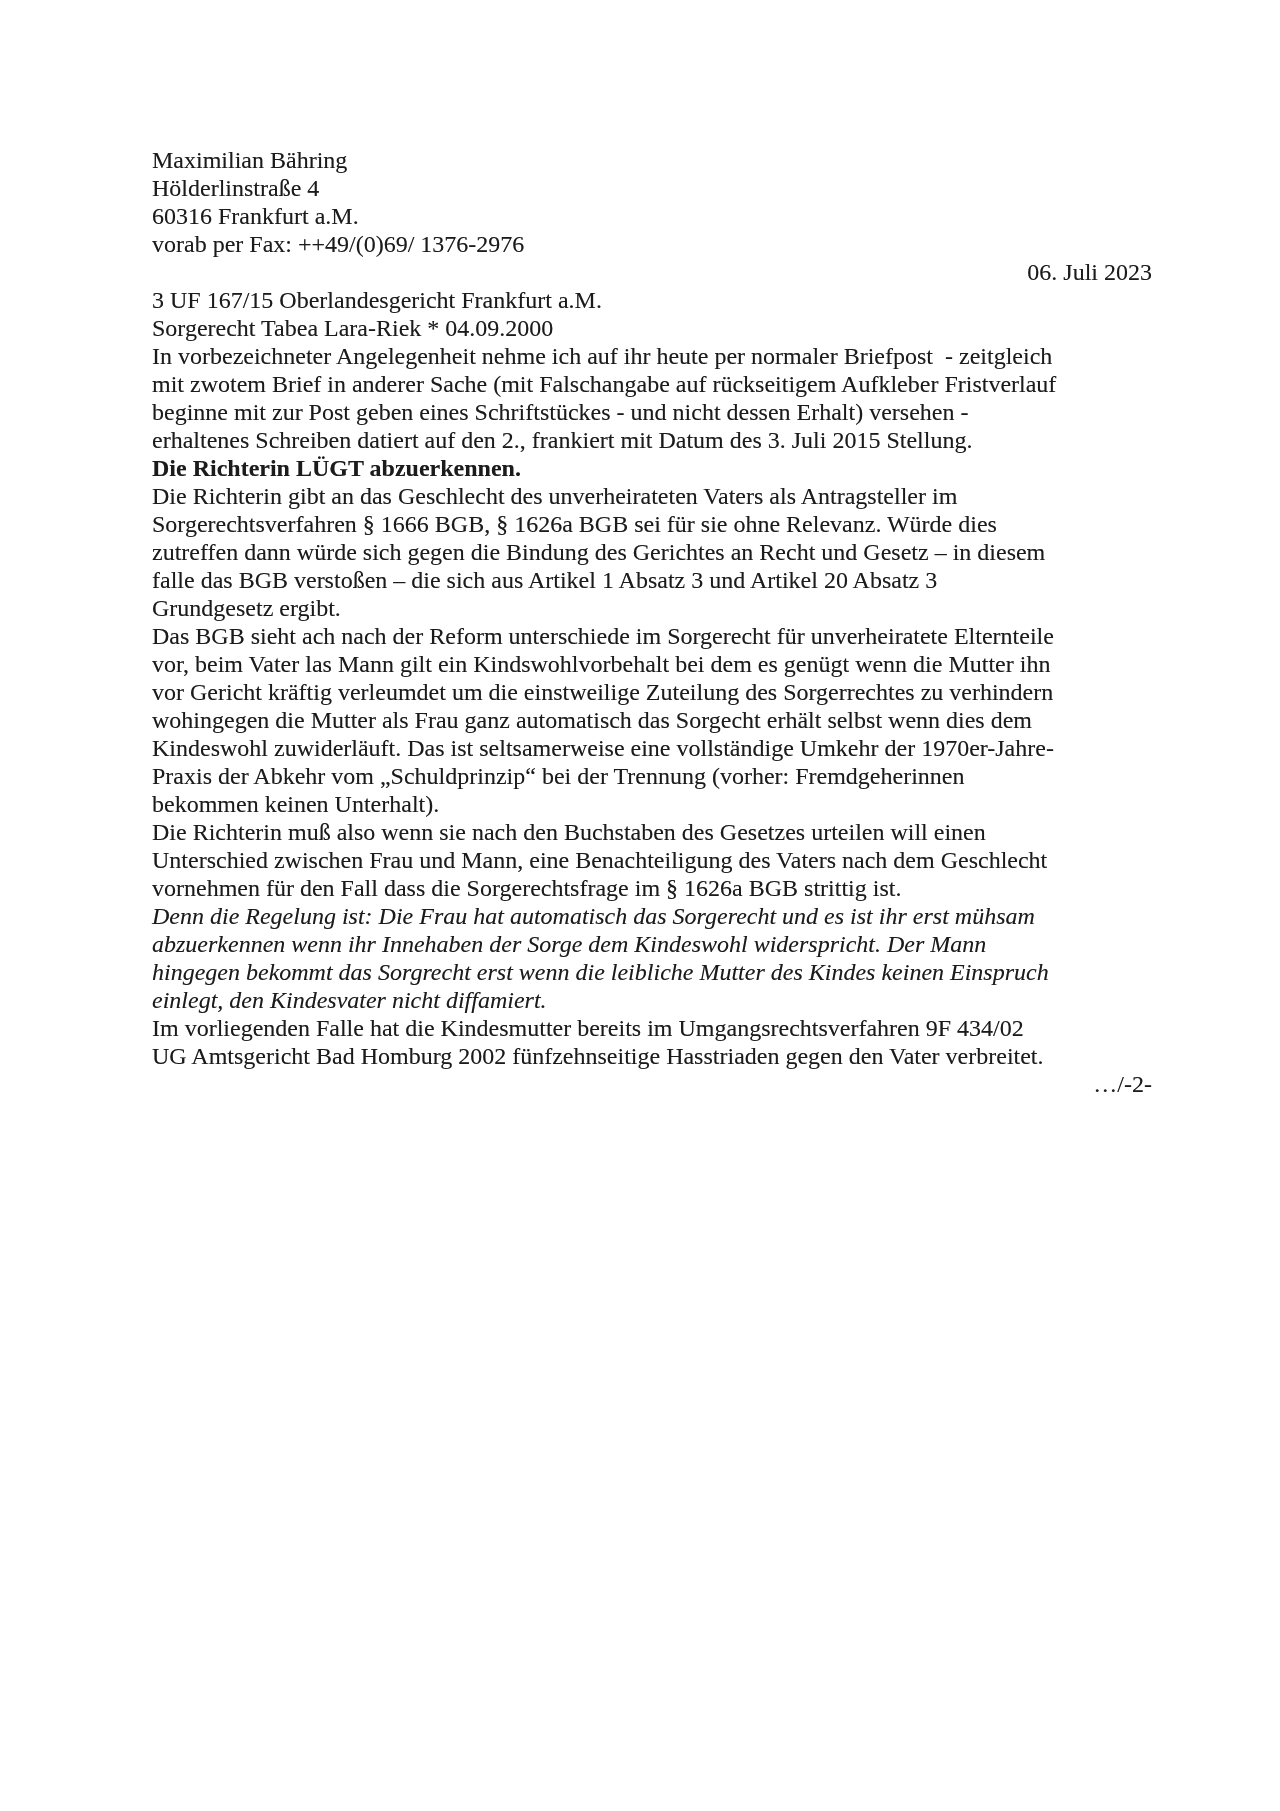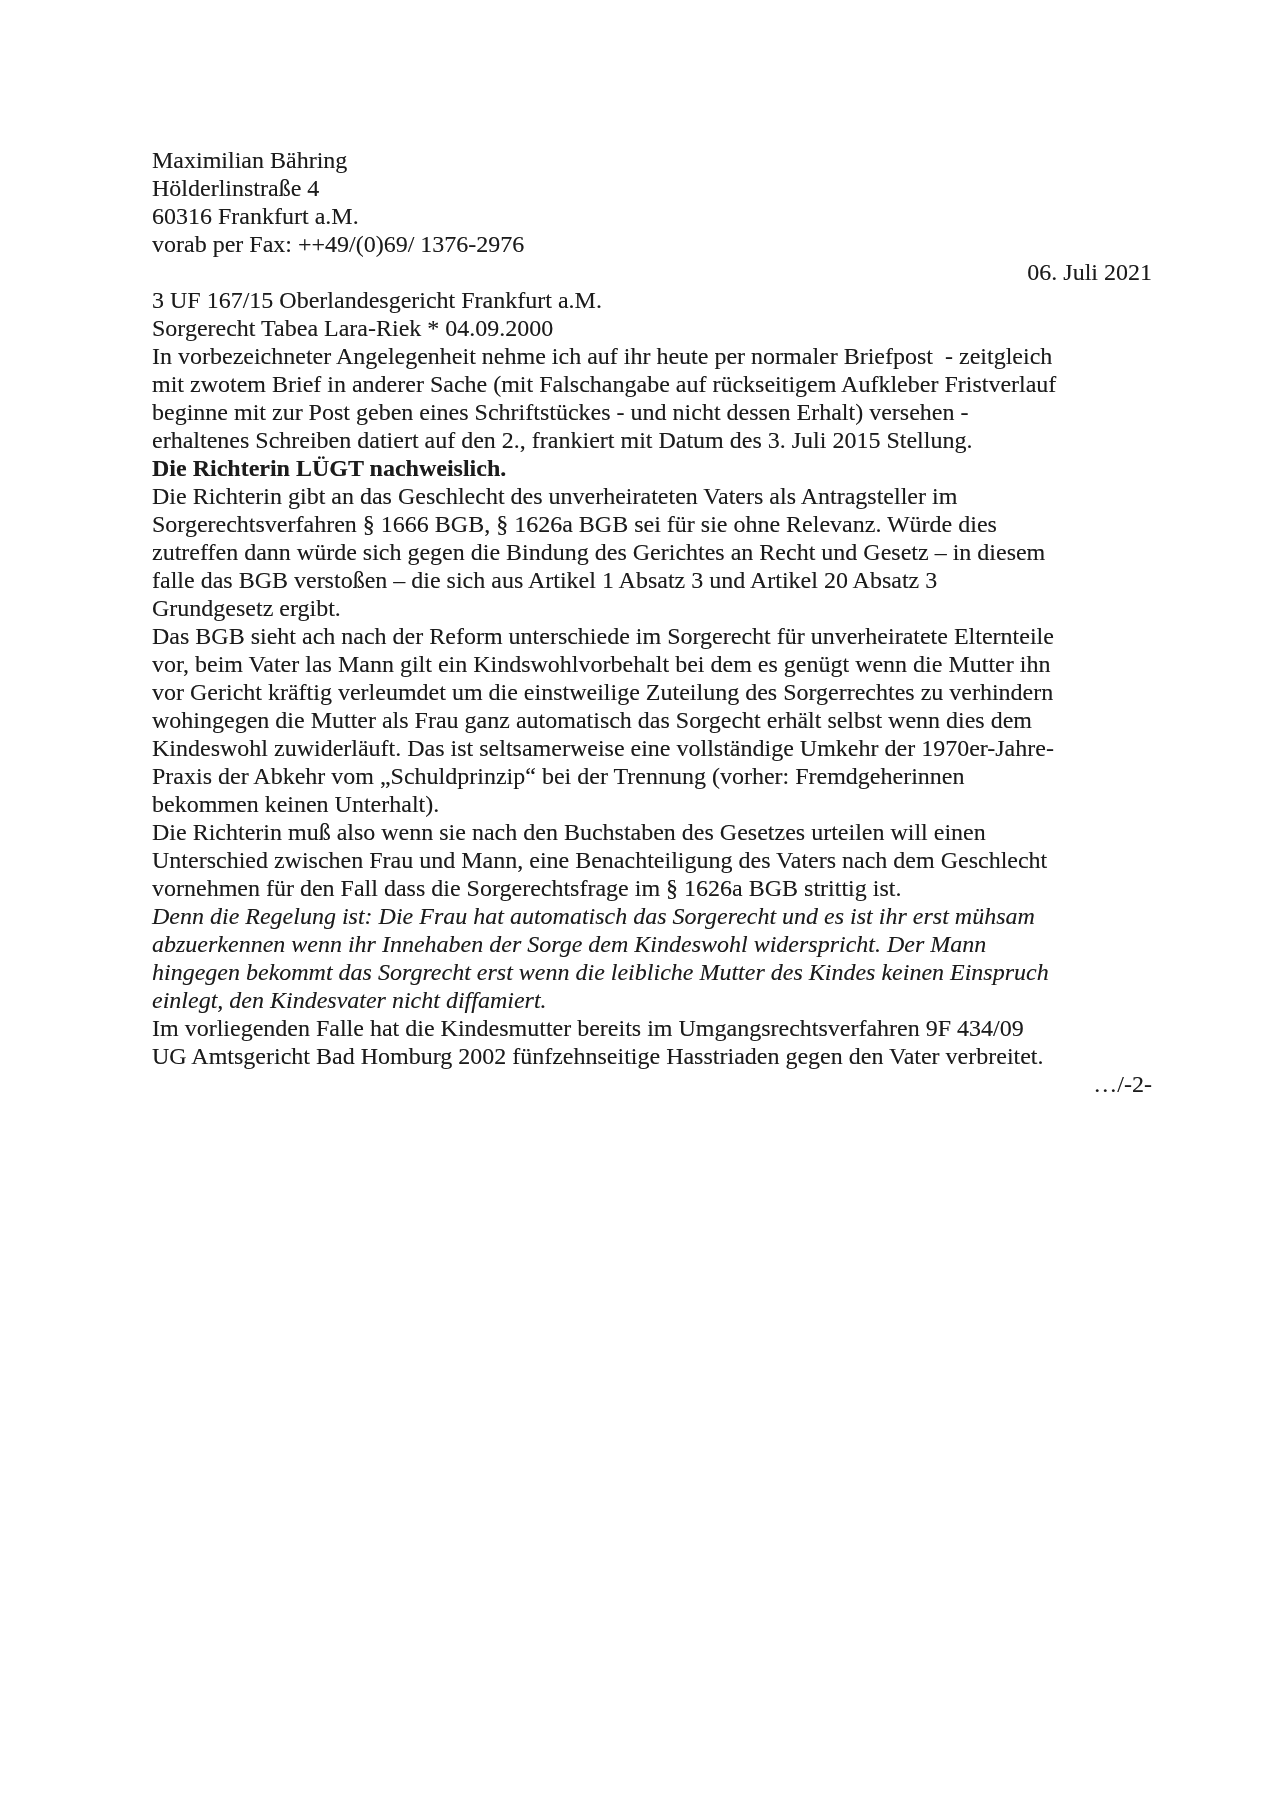--- a/index.html
+++ b/index.html
@@ -44,31 +44,31 @@
 
 <div class="page">
 
   <div class="block sender-address">Maximilian Bähring
 Hölderlinstraße 4
 60316 Frankfurt a.M.</div>
 
   <div class="block fax-line">vorab per Fax: ++49/(0)69/ 1376-2976</div>
 
 
-  <div class="block date-line">06. Juli 2021</div>
+  <div class="block date-line">06. Juli 2023</div>
 
   <div class="block case-reference">3 UF 167/15 Oberlandesgericht Frankfurt a.M.
 Sorgerecht Tabea Lara-Riek * 04.09.2000</div>
 
   <p class="block para-intro">In vorbezeichneter Angelegenheit nehme ich auf ihr heute per normaler Briefpost  - zeitgleich
 mit zwotem Brief in anderer Sache (mit Falschangabe auf rückseitigem Aufkleber Fristverlauf
 beginne mit zur Post geben eines Schriftstückes - und nicht dessen Erhalt) versehen -
 erhaltenes Schreiben datiert auf den 2., frankiert mit Datum des 3. Juli 2015 Stellung.</p>
 
-  <p class="block section-heading">Die Richterin LÜGT nachweislich.</p>
+  <p class="block section-heading">Die Richterin LÜGT abzuerkennen.</p>
 
   <p class="block para-1">Die Richterin gibt an das Geschlecht des unverheirateten Vaters als Antragsteller im
 Sorgerechtsverfahren § 1666 BGB, § 1626a BGB sei für sie ohne Relevanz. Würde dies
 zutreffen dann würde sich gegen die Bindung des Gerichtes an Recht und Gesetz – in diesem
 falle das BGB verstoßen – die sich aus Artikel 1 Absatz 3 und Artikel 20 Absatz 3
 Grundgesetz ergibt.</p>
 
   <p class="block para-2">Das BGB sieht ach nach der Reform unterschiede im Sorgerecht für unverheiratete Elternteile
 vor, beim Vater las Mann gilt ein Kindswohlvorbehalt bei dem es genügt wenn die Mutter ihn
 vor Gericht kräftig verleumdet um die einstweilige Zuteilung des Sorgerrechtes zu verhindern
@@ -79,18 +79,18 @@
 
   <p class="block para-3">Die Richterin muß also wenn sie nach den Buchstaben des Gesetzes urteilen will einen
 Unterschied zwischen Frau und Mann, eine Benachteiligung des Vaters nach dem Geschlecht
 vornehmen für den Fall dass die Sorgerechtsfrage im § 1626a BGB strittig ist.</p>
 
   <p class="block para-4">Denn die Regelung ist: Die Frau hat automatisch das Sorgerecht und es ist ihr erst mühsam
 abzuerkennen wenn ihr Innehaben der Sorge dem Kindeswohl widerspricht. Der Mann
 hingegen bekommt das Sorgrecht erst wenn die leibliche Mutter des Kindes keinen Einspruch
 einlegt, den Kindesvater nicht diffamiert.</p>
 
-  <p class="block para-5">Im vorliegenden Falle hat die Kindesmutter bereits im Umgangsrechtsverfahren 9F 434/09
+  <p class="block para-5">Im vorliegenden Falle hat die Kindesmutter bereits im Umgangsrechtsverfahren 9F 434/02
 UG Amtsgericht Bad Homburg 2002 fünfzehnseitige Hasstriaden gegen den Vater verbreitet.</p>
 
   <div class="block page-marker">…/-2-</div>
 
 </div>
 
 </body></html>

